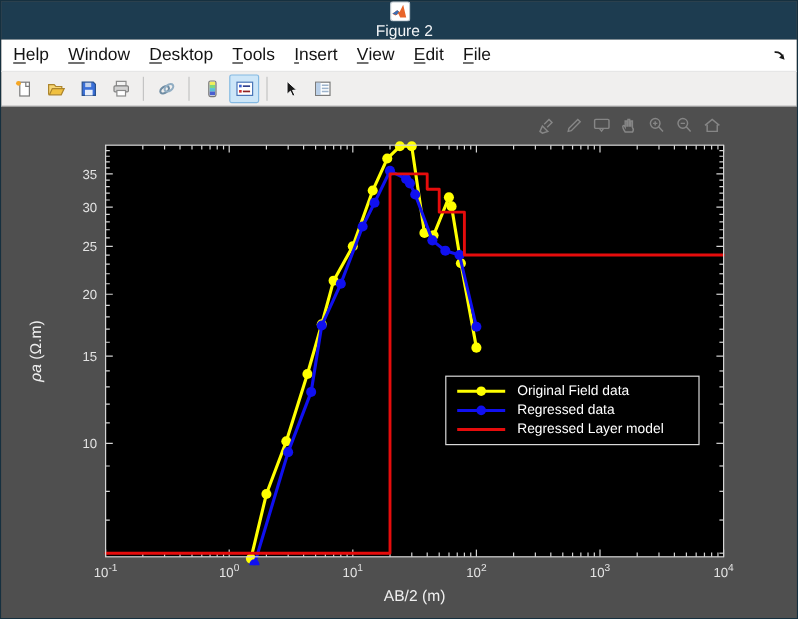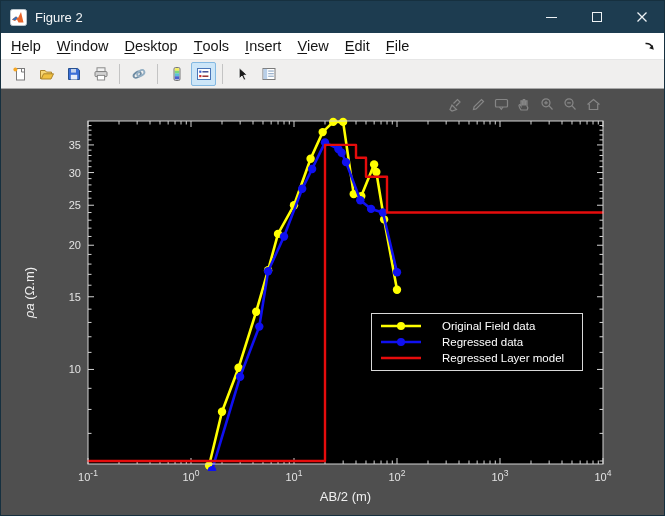--- a/index.html
+++ b/index.html
@@ -3,21 +3,21 @@
 <meta charset="utf-8">
 <style>
   html,body{margin:0;padding:0;background:#9a9a9a;}
   *{box-sizing:border-box;}
   .window{
     width:665px;height:516px;position:relative;overflow:hidden;
     font-family:"Liberation Sans",sans-serif;background:#4f4f4f;
     border:1px solid #16303f;
   }
   
-  .titlebar{height:32px;background:#1d3c50;display:flex;align-items:center;padding-left:9px;}
+  .titlebar{height:32px;background:#1d3c50;display:flex;align-items:center;padding-left:9px;flex-direction:column;}
   .app-icon{width:17px;height:17px;margin-right:8px;flex:0 0 auto;}
   .title{color:#f2f4f6;font-size:13px;}
   .win-controls{margin-left:auto;display:flex;height:100%;}
   .win-btn{width:45px;height:100%;background:transparent;border:0;display:flex;align-items:center;justify-content:center;color:#fff;cursor:default;padding:0;}
   .glyph-min{display:block;width:11px;height:1px;background:#eef2f5;}
   .glyph-max{display:block;width:10px;height:10px;border:1px solid #eef2f5;}
   
   .menubar{height:27px;background:#ffffff;display:flex;align-items:stretch;position:relative;border-bottom:1px solid #e6e6e6;padding-left:2px;}
   .menu-item{display:flex;align-items:center;padding:0 8px;font-size:14.5px;color:#141414;}
   .menu-item u{text-decoration:underline;text-underline-offset:2px;}
@@ -26,21 +26,21 @@
   .toolbar{height:29px;background:#f0efee;display:flex;align-items:center;padding-left:5px;border-bottom:1px solid #a8a8a8;}
   .tb-btn{width:25px;height:24px;border:1px solid transparent;background:transparent;border-radius:2px;display:flex;align-items:center;justify-content:center;padding:0;margin:0 1px;}
   .tb-btn.active{background:#cde6f8;border-color:#84b9e2;}
   .tb-sep{width:1px;height:20px;background:#c4c4c4;margin:0 5px;}
   
   .canvas{position:absolute;top:88px;left:0;width:665px;height:428px;background:#4f4f4f;}
   .axes-toolbar{position:absolute;top:7px;right:64px;display:flex;gap:6px;opacity:.45;}
   .axes-toolbar .ax-ic{width:17px;height:17px;}
   
   .legend{position:absolute;left:370px;top:224px;width:212px;background:#000;border:1px solid #d9d9d9;padding:5px 8px 5px 7px;display:flex;flex-direction:column;gap:2px;}
-  .lg-row{display:flex;align-items:center;gap:19px;height:14px;}
+  .lg-row{display:flex;align-items:center;gap:8px;height:14px;}
   .lg-label{color:#fff;font-size:11.5px;white-space:nowrap;}
   svg text{font-family:"Liberation Sans",sans-serif;}
 </style>
 </head>
 <body>
 
 <div class="window">
 
   <div class="titlebar">
     <span class="app-icon">

